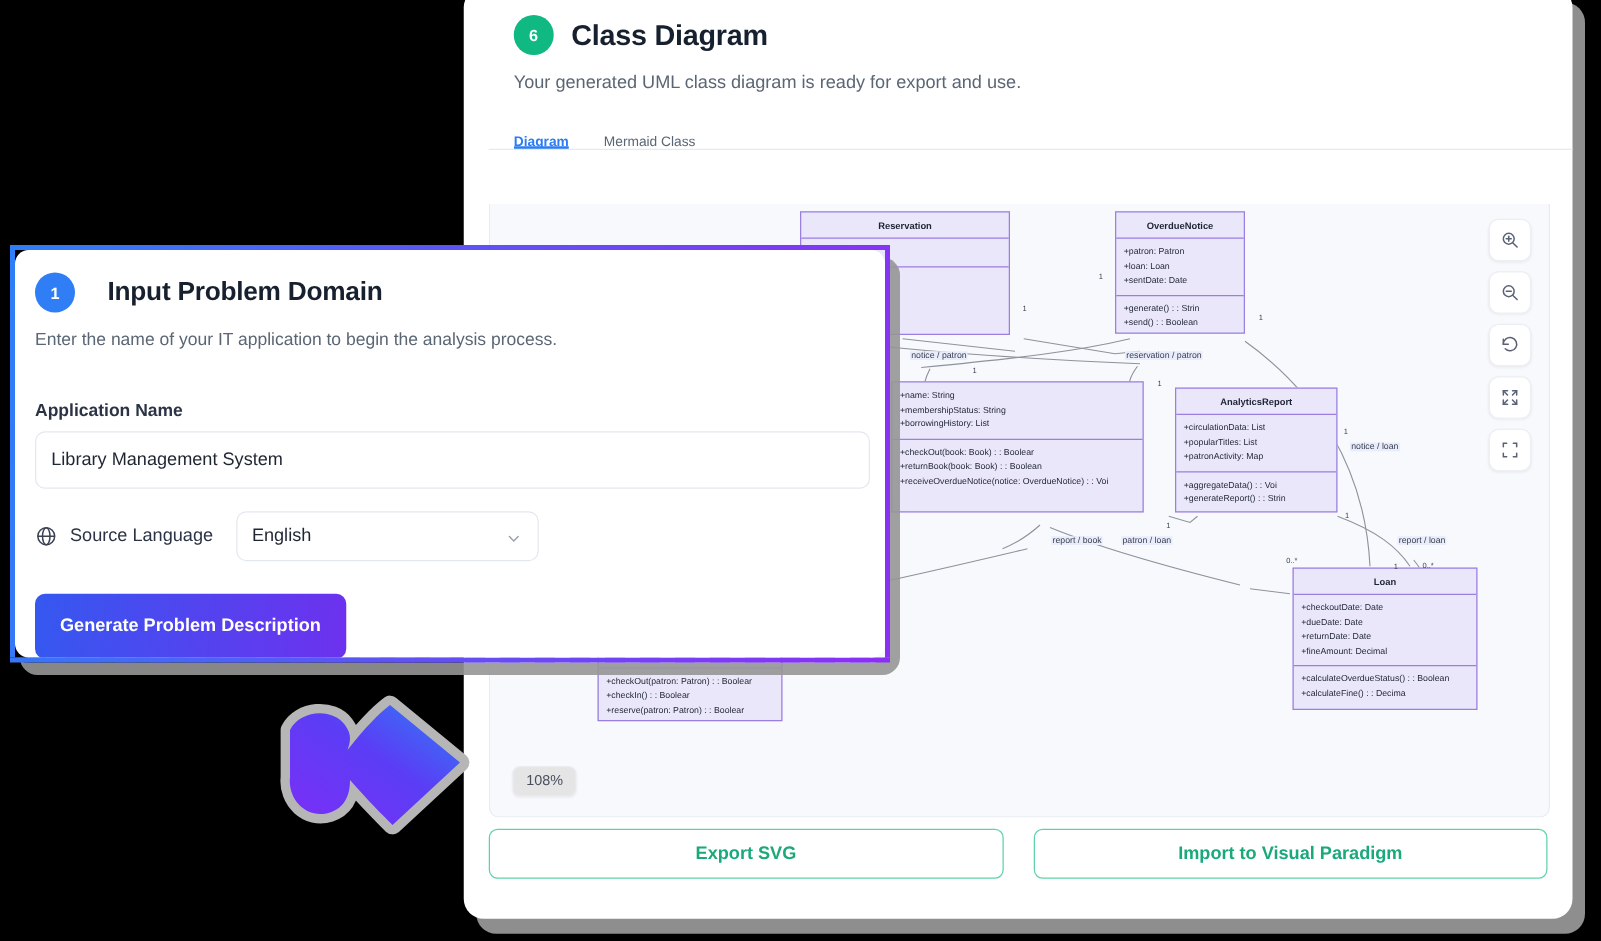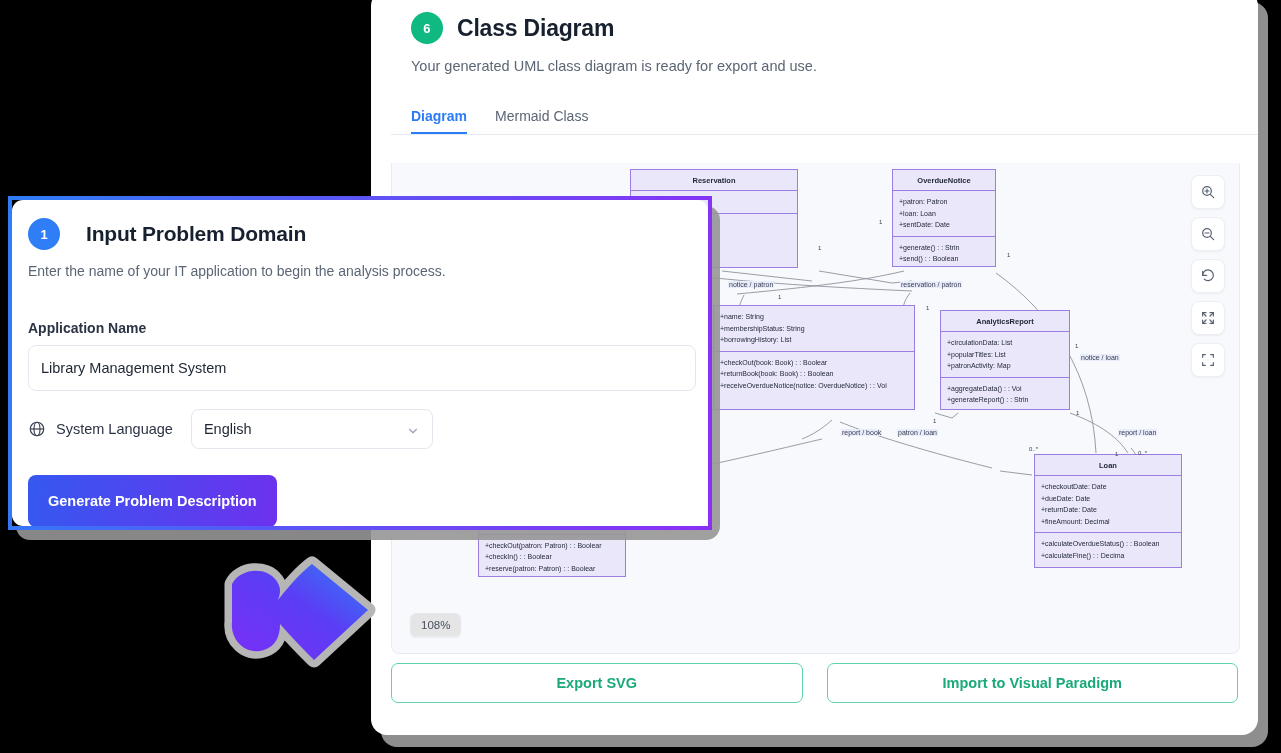--- a/index.html
+++ b/index.html
@@ -20,21 +20,21 @@
   #step-badge{
     width:32px;height:32px;border-radius:50%;background:#10b981;color:#fff;
     display:flex;align-items:center;justify-content:center;
     font-size:13px;font-weight:700;letter-spacing:.2px;
   }
   #card-title{font-size:23px;font-weight:700;color:#17202e;letter-spacing:-.2px;}
   #card-sub{padding:14px 0 0 20px;font-size:14.5px;color:#5b6675;}
 
   
   #tabs{display:flex;gap:28px;padding:34px 0 0 20px;position:relative;}
-  .tab{font-size:14px;color:#5b6675;padding-bottom:11px;cursor:pointer;}
+  .tab{font-size:11px;color:#5b6675;cursor:pointer;}
   .tab.active{color:#2b7cf6;font-weight:700;box-shadow:inset 0 -3px 0 0 #2b7cf6;}
   #tab-rule{position:absolute;left:0;right:-20px;bottom:0;height:1px;background:#e6eaef;}
 
   
   #diagram-panel{
     position:absolute;left:20px;top:173px;width:847px;height:490px;
     background:#f7f9fc;border:1px solid #e8ecf2;border-top:none;border-radius:0 0 8px 8px;
     overflow:hidden;
   }
   #diagram-svg{position:absolute;left:0;top:0;}
@@ -161,21 +161,21 @@
           <path d="M 440 257 C 430 266 420 272 410 276"></path>
           <path d="M 448 259 C 470 268 520 285 600 305"></path>
           <path d="M 430 276 C 370 290 280 312 170 330"></path>
 
           <path d="M 608 308 L 640 312"></path>
           <path d="M 170 330 L 120 338"></path>
         </g>
       </svg>
 
       <div id="classes-layer">
-          <div class="cls" style="left: 238px; top: 6px; width: 168px; height: 99px;">
+          <div class="cls" style="left: 248px; top: 6px; width: 168px; height: 99px;">
             <div class="cls-title">Reservation</div>
             <div class="cls-sec">
               <div class="cls-row">er</div>
             </div>
             <div class="cls-sec">
               <div class="cls-row">Patron) : : Intege</div>
               <div class="cls-row">k</div>
             </div>
           </div>
           <div class="cls" style="left: 500px; top: 6px; width: 104px; height: 98px;">
@@ -339,21 +339,21 @@
 
     <div id="label-app">Application Name</div>
     <input id="app-input" type="text" value="Library Management System" style="">
 
     <div id="lang-row">
       <svg id="globe-icon" viewBox="0 0 24 24" fill="none" stroke="#3b4254" stroke-width="1.6">
         <circle cx="12" cy="12" r="9"></circle>
         <ellipse cx="12" cy="12" rx="4" ry="9"></ellipse>
         <line x1="3" y1="12" x2="21" y2="12"></line>
       </svg>
-      <span id="lang-label">System Language</span>
+      <span id="lang-label">Source Language</span>
       <div id="lang-select">
         <span id="lang-value">English</span>
         <svg id="chev" width="14" height="14" viewBox="0 0 24 24" fill="none" stroke="#98a0b0" stroke-width="2" stroke-linecap="round" stroke-linejoin="round">
           <polyline points="6,9 12,15 18,9"></polyline>
         </svg>
       </div>
     </div>
 
     <button id="gen-btn">Generate Problem Description</button>
   </div>

